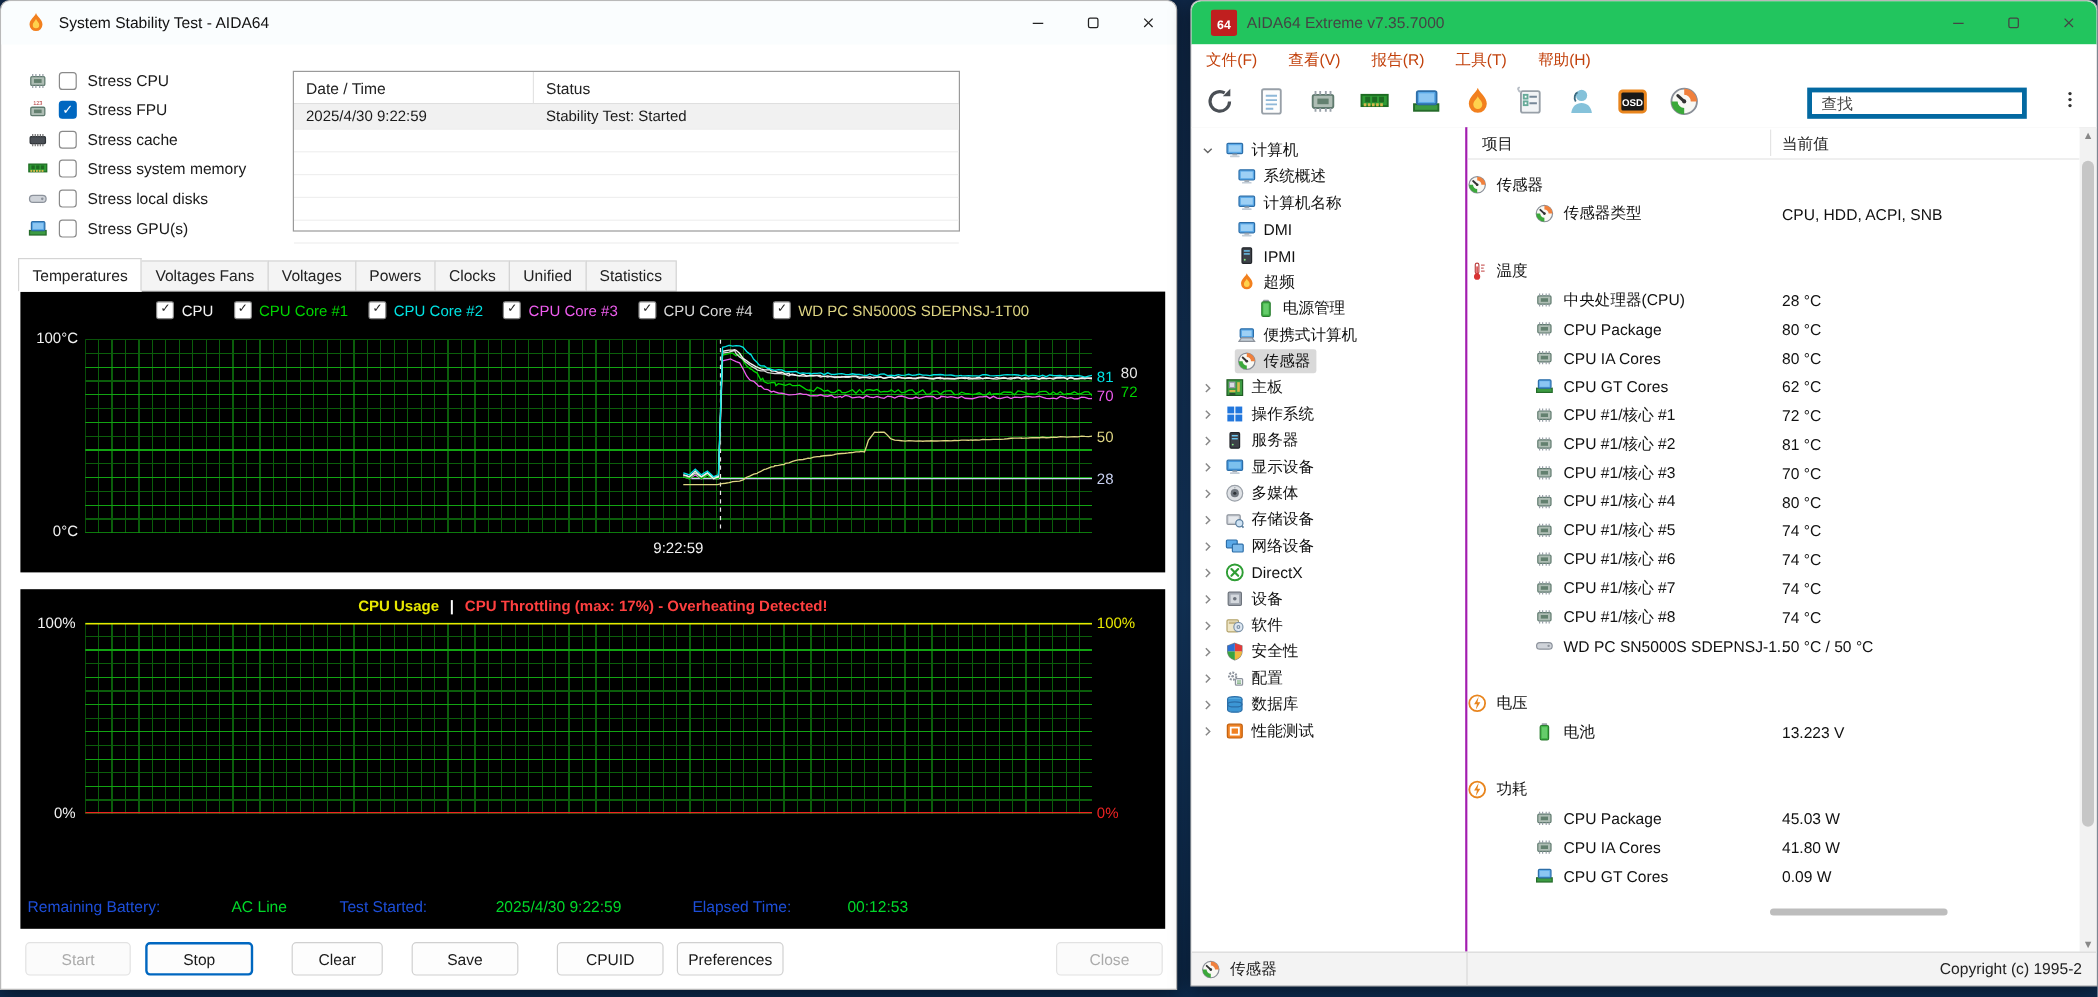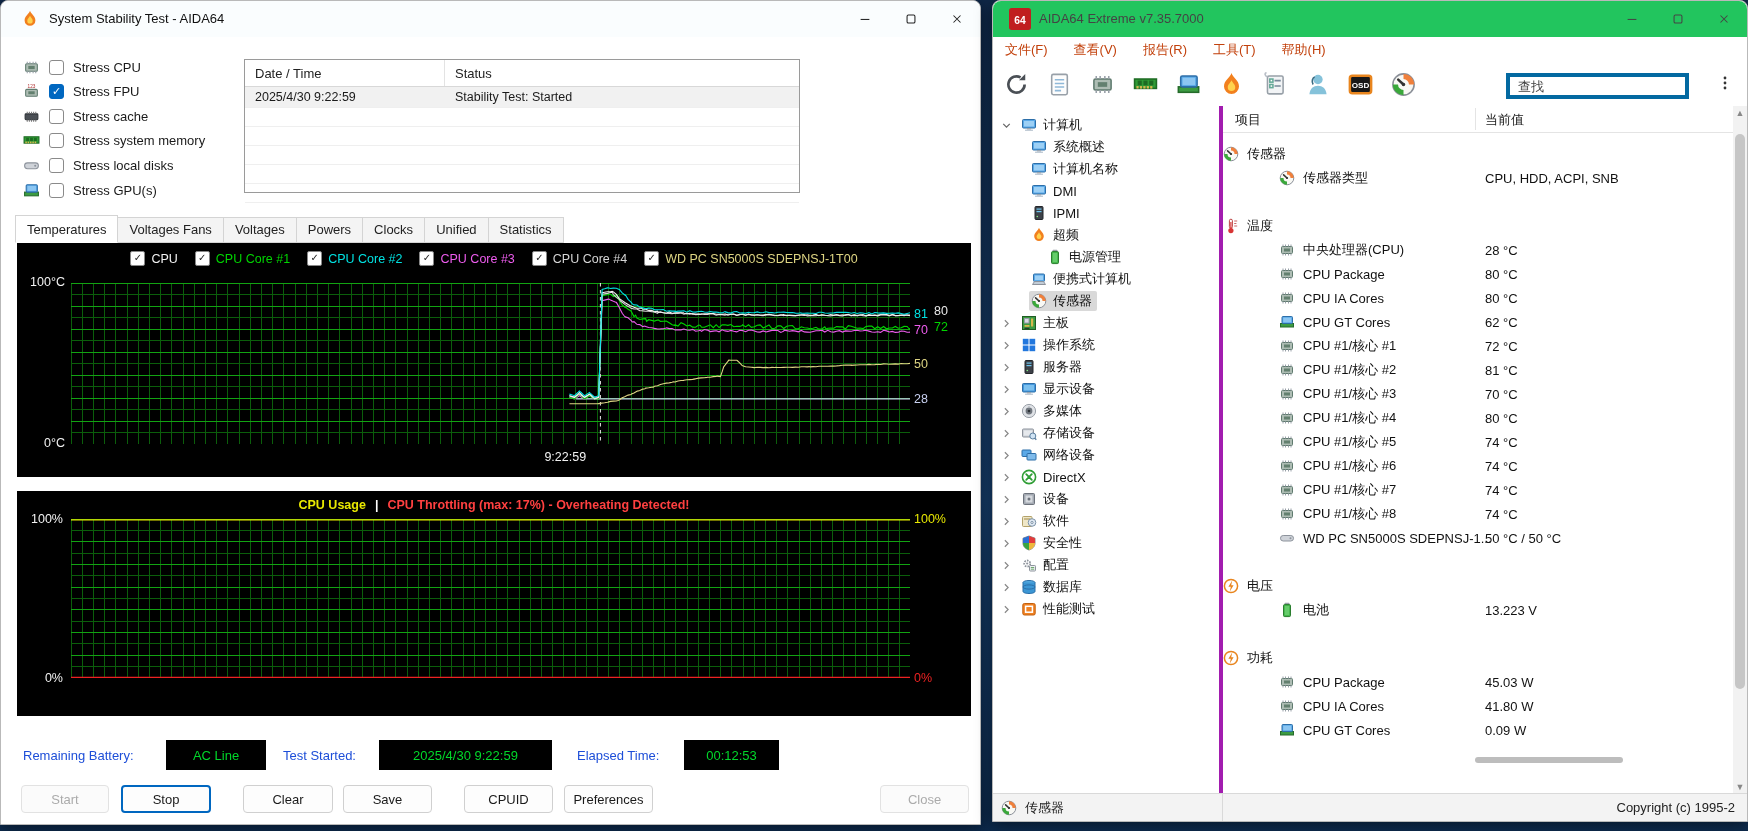--- a/index.html
+++ b/index.html
@@ -28,21 +28,21 @@
   .th .c2{padding-left:10px;}
   .tr{display:flex;height:18px;border-bottom:1px solid #efefef;align-items:center;font-size:12.5px;}
   .tr .c1{width:200px;padding-left:10px;box-sizing:border-box;}
   .tr .c2{padding-left:10px;}
   .tr.filled{background:#f1f1f1;height:20px;}
   #tabs{position:absolute;left:14px;top:214px;display:flex;align-items:flex-end;}
   .tab{padding:4px 11px 5px;border:1px solid #d4d4d4;background:#f4f4f4;font-size:13px;margin-right:-1px;color:#222;}
   .tab.active{background:#fff;border-bottom-color:#fff;padding-top:6px;position:relative;z-index:2;}
   .graph{position:absolute;left:16px;background:#000;}
   #tempGraph{top:242px;width:954px;height:234px;}
-  #usageGraph{top:490px;width:954px;height:225px;}
+  #usageGraph{top:490px;width:954px;height:283px;}
   .glabel{position:absolute;font-size:12.5px;color:#f2f2f2;white-space:nowrap;}
   .glabel.r{width:40px;text-align:right;}
   #tempLegend{position:absolute;left:0;right:0;top:8px;display:flex;justify-content:center;gap:17px;align-items:center;}
   .lgi{display:flex;align-items:center;gap:6px;font-size:12.5px;}
   .lgc{width:13px;height:13px;background:#fff;border:1px solid #888;border-radius:2px;color:#222;font-size:10px;
        line-height:12px;text-align:center;}
   #usageTitle{position:absolute;left:0;right:0;top:7px;display:flex;justify-content:center;gap:9px;font-size:12.5px;font-weight:bold;}
   .infolab{position:absolute;top:747px;font-size:13px;color:#1d4ed8;}
   .infobox{position:absolute;top:739px;height:30px;background:#000;display:flex;align-items:center;justify-content:center;
            font-size:13px;color:#00d82a;}
@@ -56,21 +56,21 @@
   #aida .t{left:46px;color:#444;}
   #menubar{position:absolute;left:0;top:36px;right:0;height:26px;display:flex;align-items:center;padding-left:12px;gap:26px;background:#fff;}
   .mitem{font-size:13px;color:#c2410c;}
   #toolbar{position:absolute;left:0;top:62px;right:0;height:43px;background:#fff;border-bottom:1px solid #e0e0e0;
            display:flex;align-items:center;padding-left:10px;gap:17px;}
   .tbi{width:26px;height:26px;display:flex;align-items:center;justify-content:center;}
   #searchbox{position:absolute;left:513px;top:72px;width:183px;height:26px;border:4px solid #0369a1;box-sizing:border-box;
              font-size:13px;padding-left:8px;font-family:inherit;color:#333;}
   #searchbox::placeholder{color:#444;opacity:1;}
   #kebab{position:absolute;left:724px;top:74px;}
-  #treepanel{position:absolute;left:0;top:105px;width:230px;bottom:27px;background:#fff;border-right:4px solid #a21caf;
+  #treepanel{position:absolute;left:0;top:105px;width:230px;bottom:27px;background:#fff;border-right:2px solid #a21caf;
              padding-top:8px;box-sizing:border-box;overflow:hidden;}
   .trow{height:22px;display:flex;align-items:center;gap:6px;font-size:13px;color:#111;}
   .chev{width:14px;display:flex;justify-content:center;}
   .tsel{display:flex;align-items:center;gap:6px;padding:1px 5px 1px 2px;border-radius:2px;}
   .tsel.on{background:#d9d9d9;}
   #panel{position:absolute;left:230px;top:105px;right:14px;bottom:27px;background:#fff;overflow:hidden;}
   #phead{position:absolute;left:0;top:0;right:0;height:26px;border-bottom:1px solid #e4e4e4;font-size:13px;color:#222;}
   #phead .h1{position:absolute;left:12px;top:5px;}
   #phead .h2{position:absolute;left:262px;top:5px;}
   #phead .vline{position:absolute;left:252px;top:2px;bottom:2px;width:1px;background:#e4e4e4;}
@@ -299,21 +299,21 @@
   <span class="infolab" style="left:22px">Remaining Battery:</span>
   <span class="infobox" style="left:165px;width:100px">AC Line</span>
   <span class="infolab" style="left:282px">Test Started:</span>
   <span class="infobox" style="left:378px;width:173px">2025/4/30 9:22:59</span>
   <span class="infolab" style="left:576px">Elapsed Time:</span>
   <span class="infobox" style="left:683px;width:95px">00:12:53</span>
 
   <div id="btnRow">
       <span class="btn disabled" style="left:20px;width:88px">Start</span>
       <span class="btn focused" style="left:120px;width:90px">Stop</span>
-      <span class="btn normal" style="left:242px;width:90px">Clear</span>
+      <span class="btn normal" style="left:242px;width:76px">Clear</span>
       <span class="btn normal" style="left:342px;width:89px">Save</span>
       <span class="btn normal" style="left:463px;width:89px">CPUID</span>
       <span class="btn normal" style="left:563px;width:89px">Preferences</span>
       <span class="btn disabled" style="left:879px;width:89px">Close</span>
     </div>
 </section>
 
 <section class="win" id="aida">
   <div class="ttlbar">
     <span class="ttl-ic ic">

